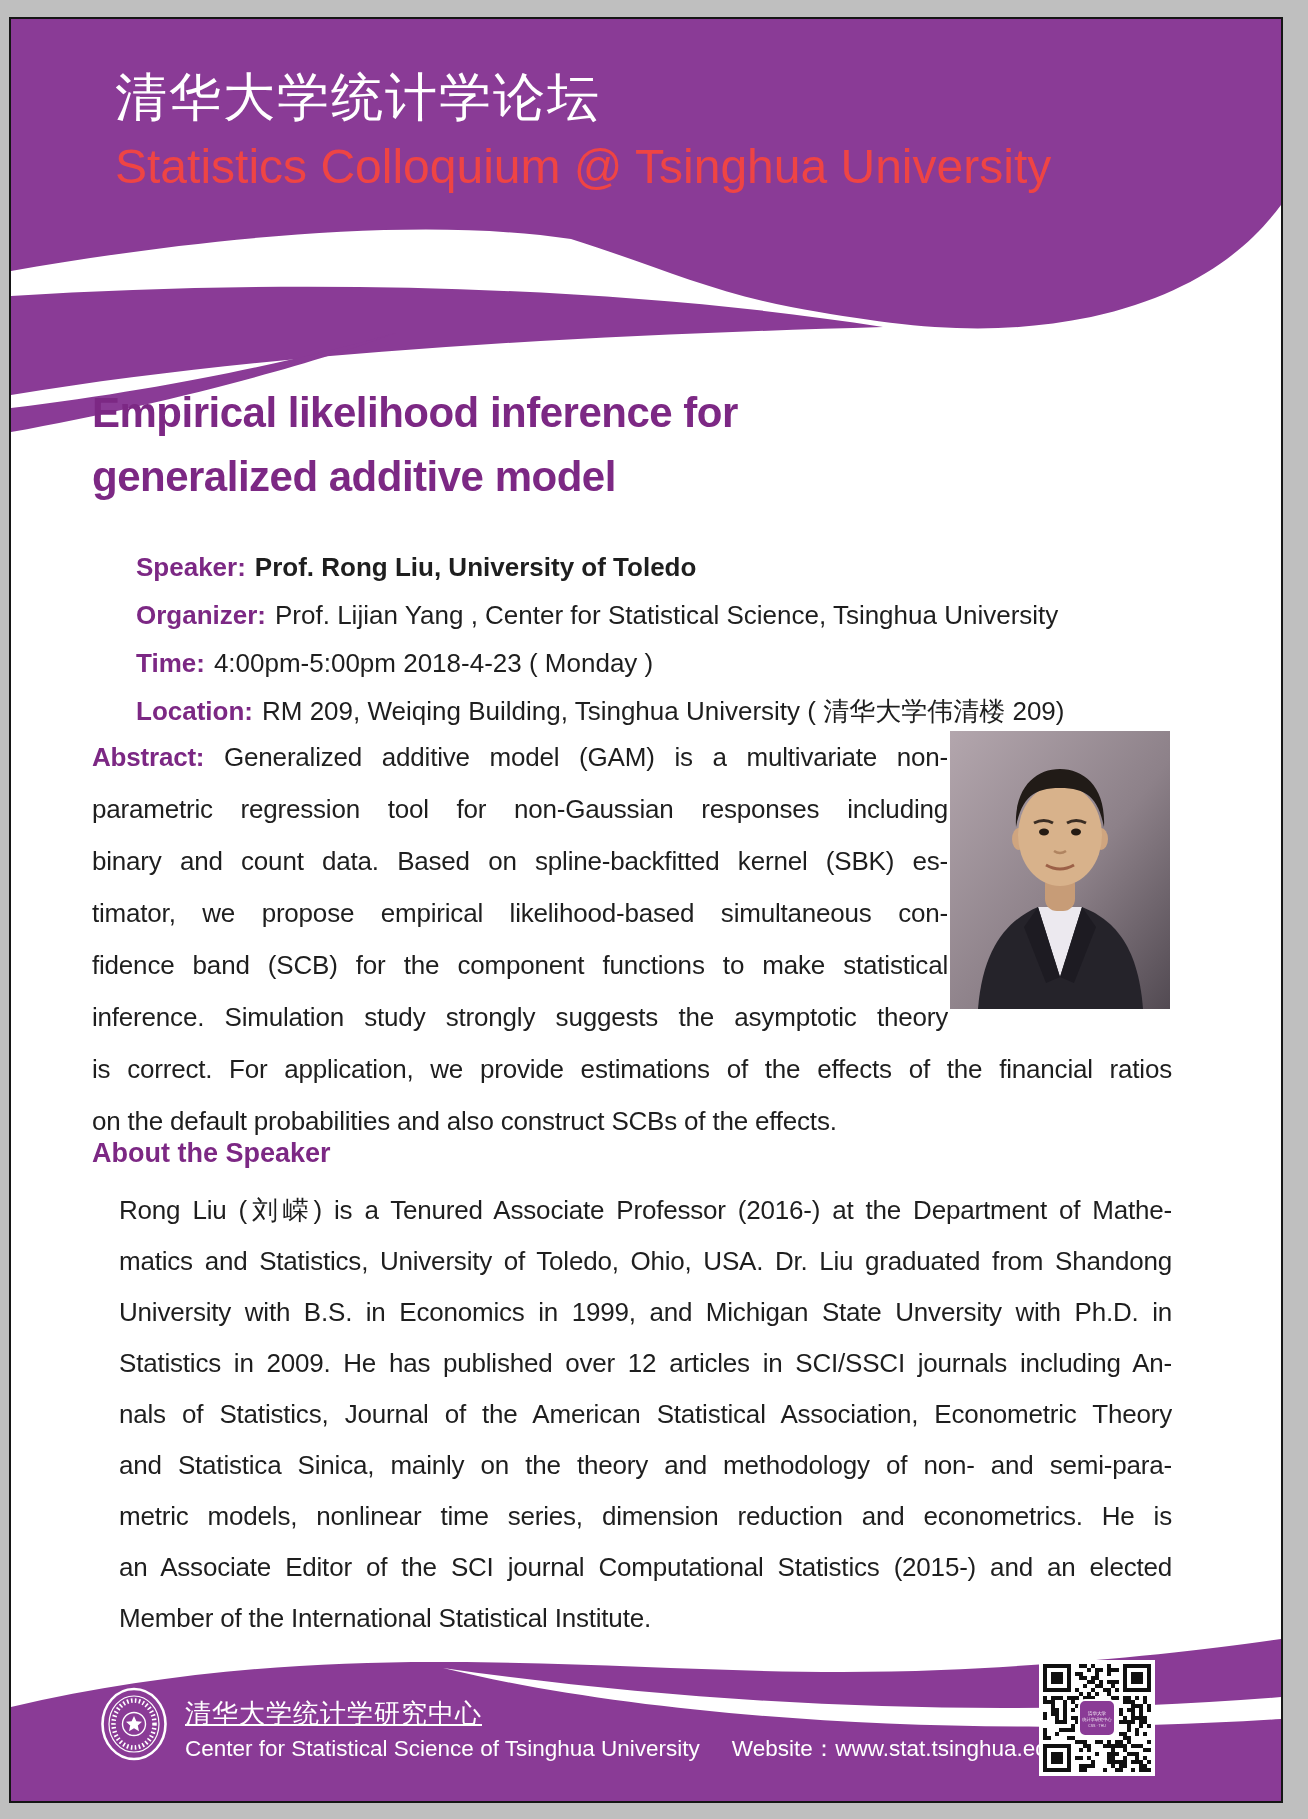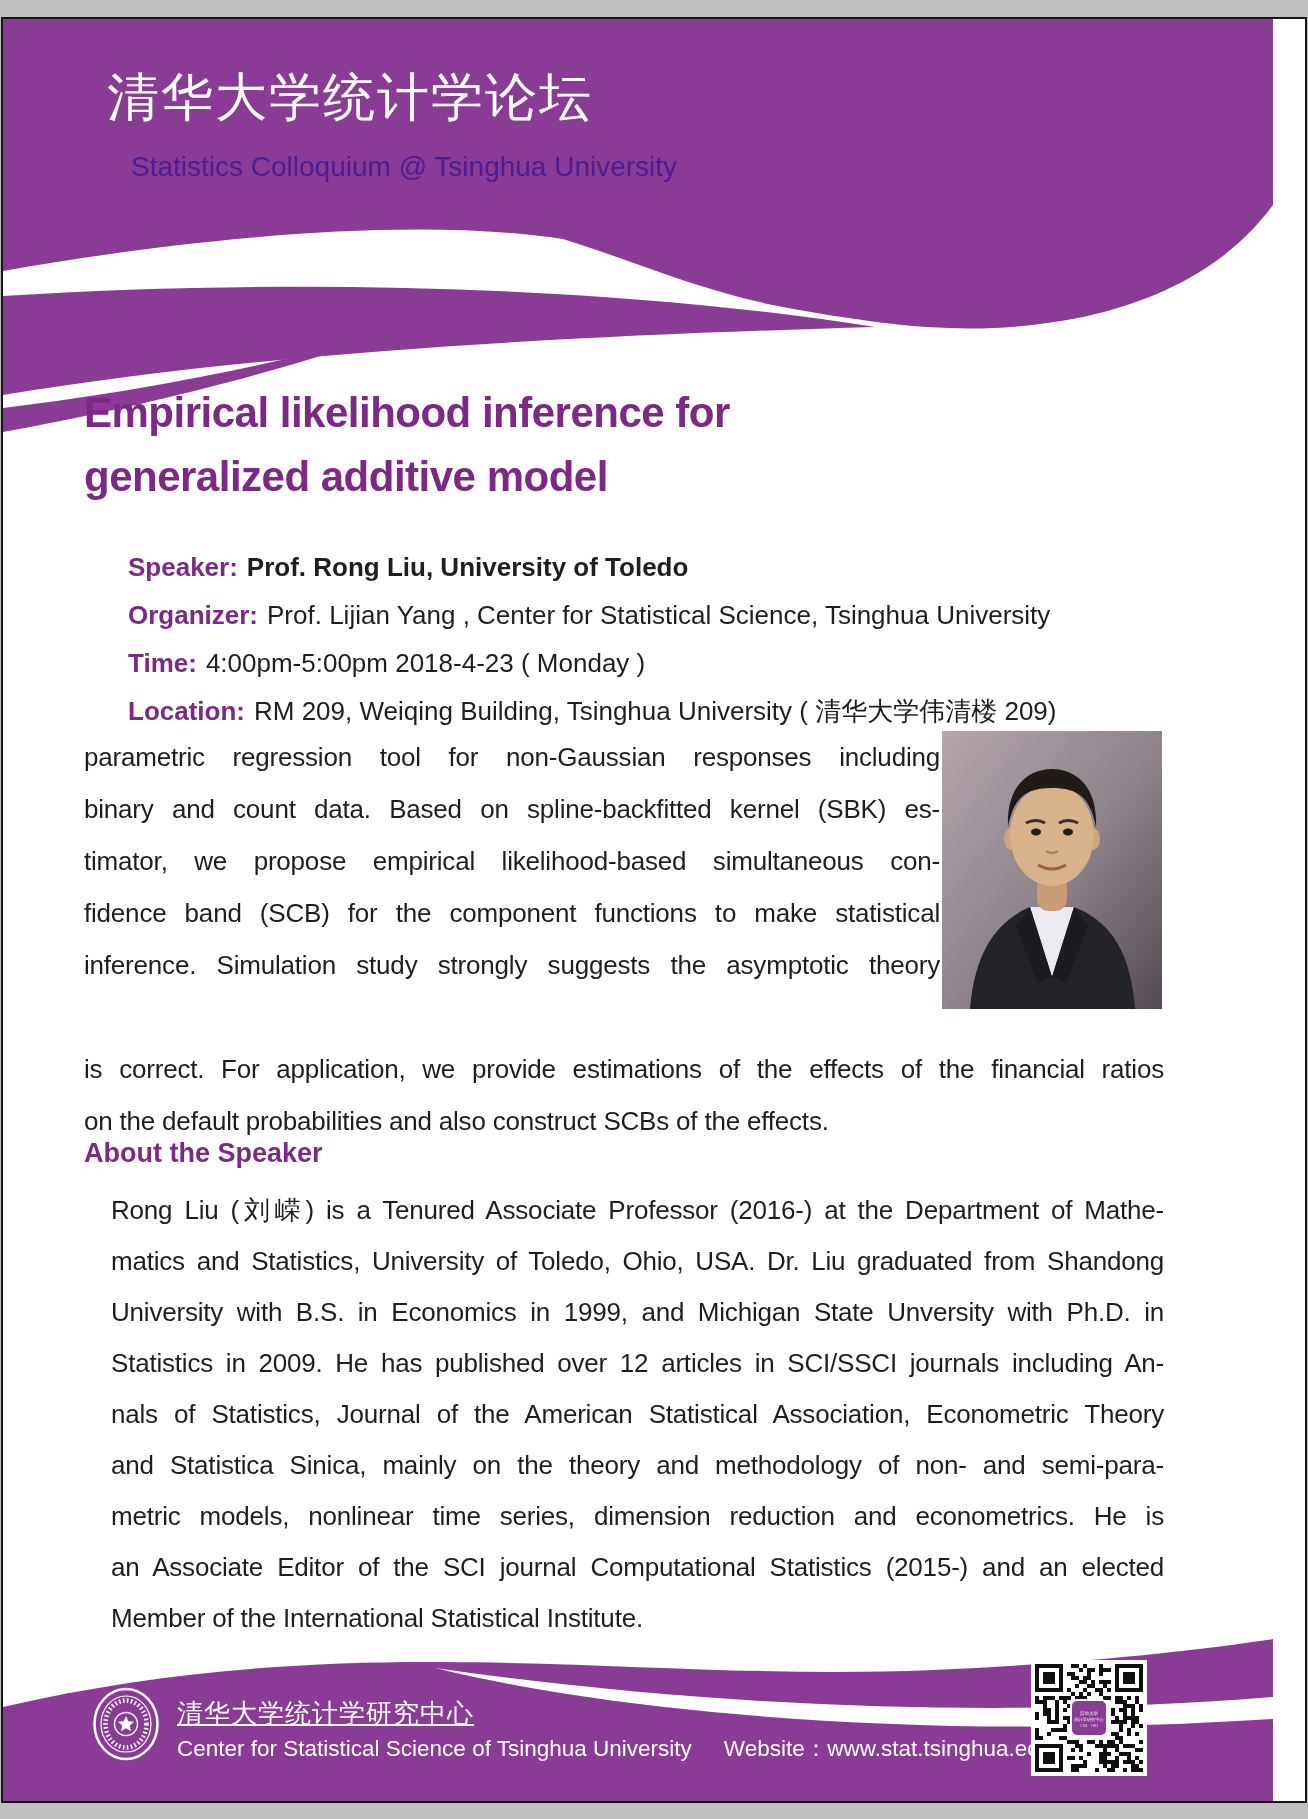--- a/index.html
+++ b/index.html
@@ -8,34 +8,34 @@
     --ink:#1e1e1e;
   }
   html,body{margin:0;padding:0;}
   body{
     width:1308px;height:1819px;position:relative;
     background:#bfbfbf;
     font-family:"Liberation Sans","DejaVu Sans",sans-serif;
     overflow:hidden;
   }
   .poster{
-    position:absolute;left:1px;top:17px;width:1270px;height:1782px;
-    background:#ffffff;border:2px solid #161616;overflow:hidden;padding-left:32px;
+    position:absolute;left:9px;top:17px;width:1270px;height:1782px;
+    background:#ffffff;border:2px solid #161616;overflow:hidden;
   }
   .abs{position:absolute;}
   svg{display:block;}
 
   
   .hdr-zh{
     left:104px;top:48px;color:#fff;font-size:52px;line-height:60px;
     font-weight:400;letter-spacing:2px;
   }
   .hdr-en{
-    left:104px;top:118px;color:#4c1d95;font-size:28px;line-height:60px;
-    font-weight:400;letter-spacing:0px;margin-left:24px;
+    left:104px;top:118px;color:#ef4444;font-size:48px;line-height:60px;
+    font-weight:400;letter-spacing:0px;
   }
 
   
   .talk-title{
     left:81px;top:362px;width:1080px;
     color:var(--tpurple);font-weight:bold;font-size:42px;line-height:64px;
     letter-spacing:-0.5px;
   }
 
   
@@ -104,20 +104,21 @@
     </div>
     <div class="info-row">
       <span class="info-label">Time:</span><span class="info-value">4:00pm-5:00pm  2018-4-23 ( Monday )</span>
     </div>
     <div class="info-row">
       <span class="info-label">Location:</span><span class="info-value">RM 209, Weiqing Building, Tsinghua University ( 清华大学伟清楼 209)</span>
     </div>
   </div>
 
   <div class="abs abstract-narrow">
+      <div class="jline"><span class="plabel">Abstract: </span>Generalized additive model (GAM) is a multivariate non-</div>
       <div class="jline">parametric regression tool for non-Gaussian responses including</div>
       <div class="jline">binary and count data. Based on spline-backfitted kernel (SBK) es-</div>
       <div class="jline">timator, we propose empirical likelihood-based simultaneous con-</div>
       <div class="jline">fidence band (SCB) for the component functions to make statistical</div>
       <div class="jline">inference. Simulation study strongly suggests the asymptotic theory</div>
     </div>
 
   <div class="abs abstract-wide">
       <div class="jline">is correct. For application, we provide estimations of the effects of the financial ratios</div>
       <div class="jline last">on the default probabilities and also construct SCBs of the effects.</div>

